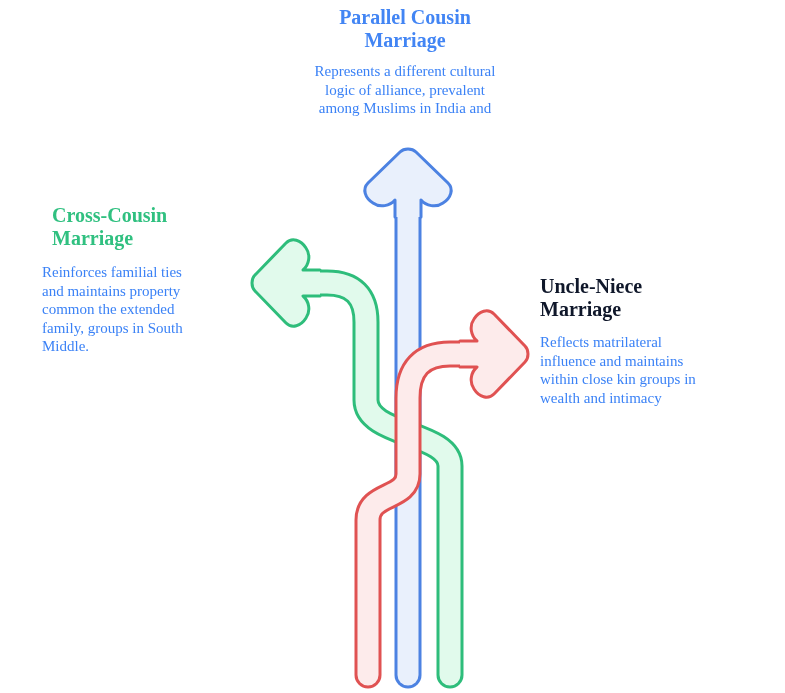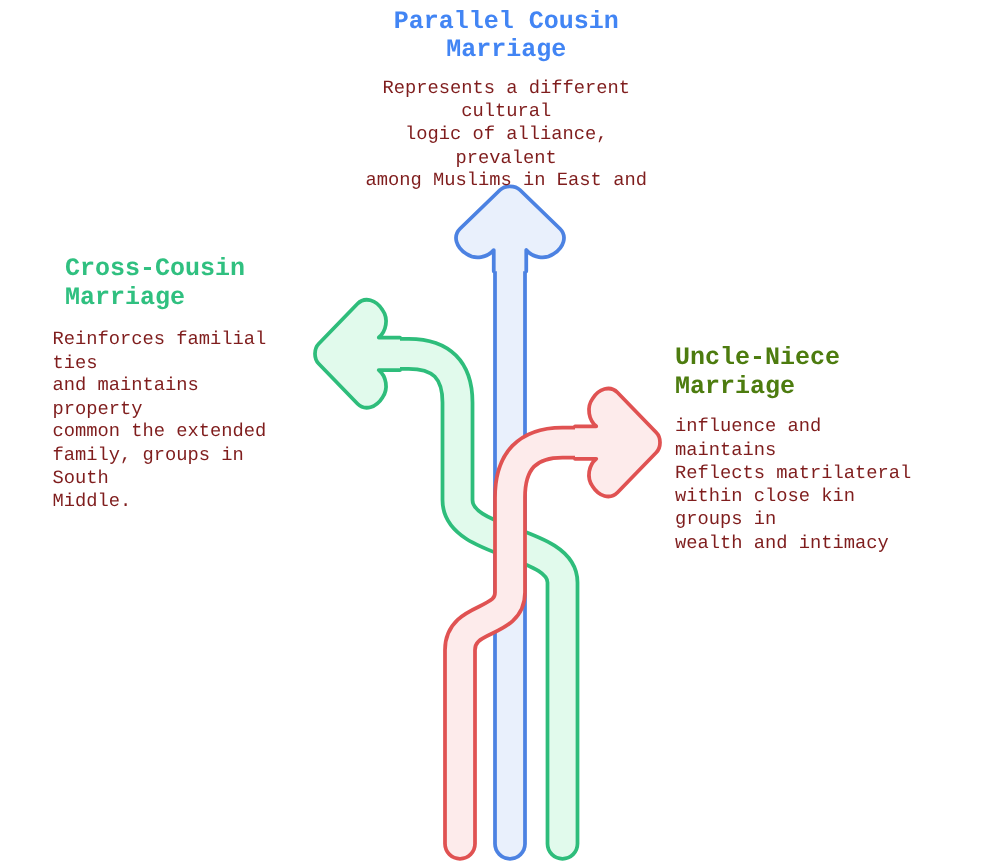--- a/index.html
+++ b/index.html
@@ -1,26 +1,26 @@
 <!DOCTYPE html>
 <html><head>
 <meta charset="utf-8">
 <style>
   html,body { margin:0; padding:0; background:#ffffff; }
   .canvas {
     position:relative; width:785px; height:693px; background:#ffffff;
-    overflow:hidden; font-family:Liberation Mono, monospace;
+    overflow:hidden; font-family:Liberation Serif, serif;
   }
   .arrows-svg { position:absolute; left:0; top:0; }
   .pipe-outer { fill:none; stroke-width:27; stroke-linecap:round; }
   .pipe-inner { fill:none; stroke-width:21; stroke-linecap:round; }
   .head-fill  { stroke:none; }
   .head-stroke{ fill:none; stroke-width:3; stroke-linejoin:round; stroke-linecap:round; }
   .title { position:absolute; font-size:20px; font-weight:700; line-height:23px; }
-  .para  { position:absolute; font-size:15px; line-height:18.5px; color:#7f1d1d; }
+  .para  { position:absolute; font-size:15px; line-height:18.5px; color:#3b82f6; }
   .title-blue  { left:305px; top:6px;   width:200px; text-align:center; }
   .para-blue   { left:280px; top:62px;  width:250px; text-align:center; }
   .title-green { left:52px;  top:204px; width:180px; text-align:left; }
   .para-green  { left:42px;  top:263px; width:190px; text-align:left; }
   .title-red   { left:540px; top:275px; width:180px; text-align:left; }
   .para-red    { left:540px; top:333px; width:200px; text-align:left; }
 </style>
 </head>
 <body>
 
@@ -50,39 +50,39 @@
     </g>
   </svg>
 
   <div class="title title-blue" style="color: rgb(66, 133, 244);">
     <div>Parallel Cousin</div>
     <div>Marriage</div>
   </div>
   <div class="para para-blue">
     <div>Represents a different cultural</div>
     <div>logic of alliance, prevalent</div>
-    <div>among Muslims in East and</div>
+    <div>among Muslims in India and</div>
   </div>
 
   <div class="title title-green" style="color: rgb(48, 192, 128);">
     <div>Cross-Cousin</div>
     <div>Marriage</div>
   </div>
   <div class="para para-green">
     <div>Reinforces familial ties</div>
     <div>and maintains property</div>
     <div>common the extended</div>
     <div>family, groups in South</div>
     <div>Middle.</div>
   </div>
 
-  <div class="title title-red" style="color: #4d7c0f;">
+  <div class="title title-red" style="color: #0f172a;">
     <div>Uncle-Niece</div>
     <div>Marriage</div>
   </div>
   <div class="para para-red">
+    <div>Reflects matrilateral</div>
     <div>influence and maintains</div>
-    <div>Reflects matrilateral</div>
     <div>within close kin groups in</div>
     <div>wealth and intimacy</div>
   </div>
 
 </div>
 
 </body></html>

